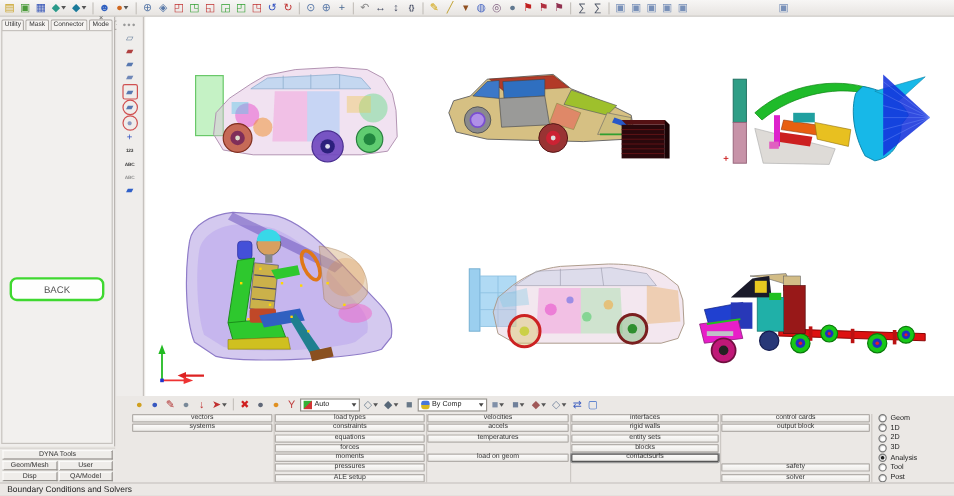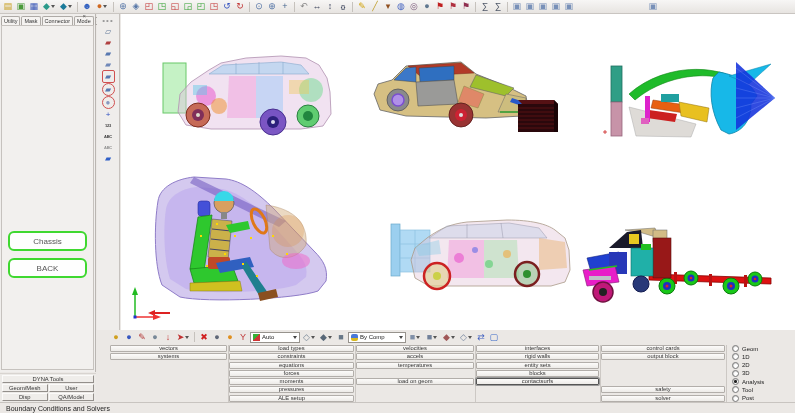--- a/index.html
+++ b/index.html
@@ -217,21 +217,20 @@
           <div class="tab">Connector</div>
           <div class="tab">Mode</div>
         </div>
       <span class="tabscroll">◂</span>
         <span class="tabscroll">▸</span>
     </div>
     <span class="panel-close">×</span>
     <div class="panelbody"></div>
     <div class="navstack">
 
-        <button class="navbtn" style="border-color: rgb(63, 216, 48);">Chassis</button>
         <button class="navbtn" style="border-color: rgb(63, 216, 48);">BACK</button>
       </div>
   </div>
 
   <div class="dynapanel">
     <button class="dbtn">DYNA Tools</button>
     <div class="dgrid">
 
     <button class="dbtn">Geom/Mesh</button>
         <button class="dbtn">User</button>

